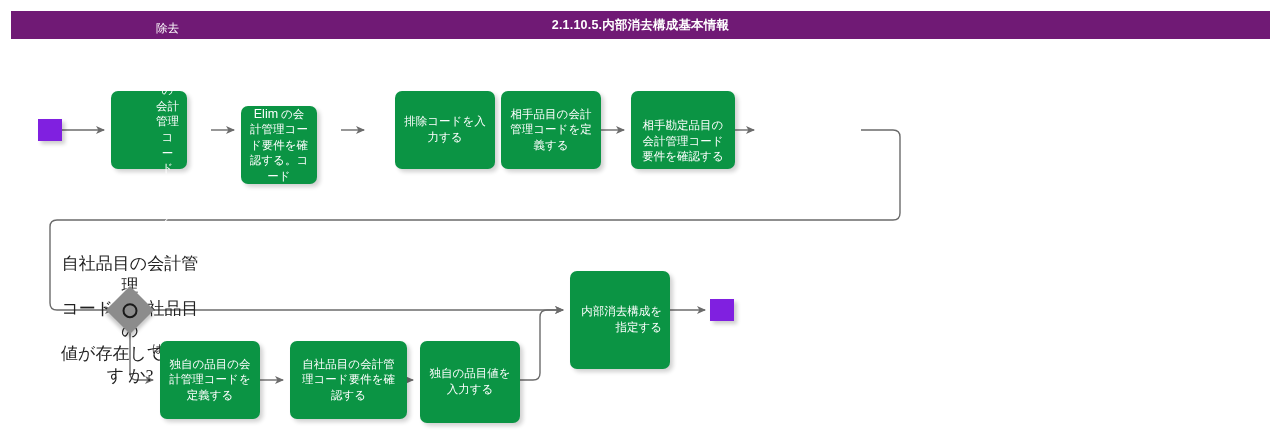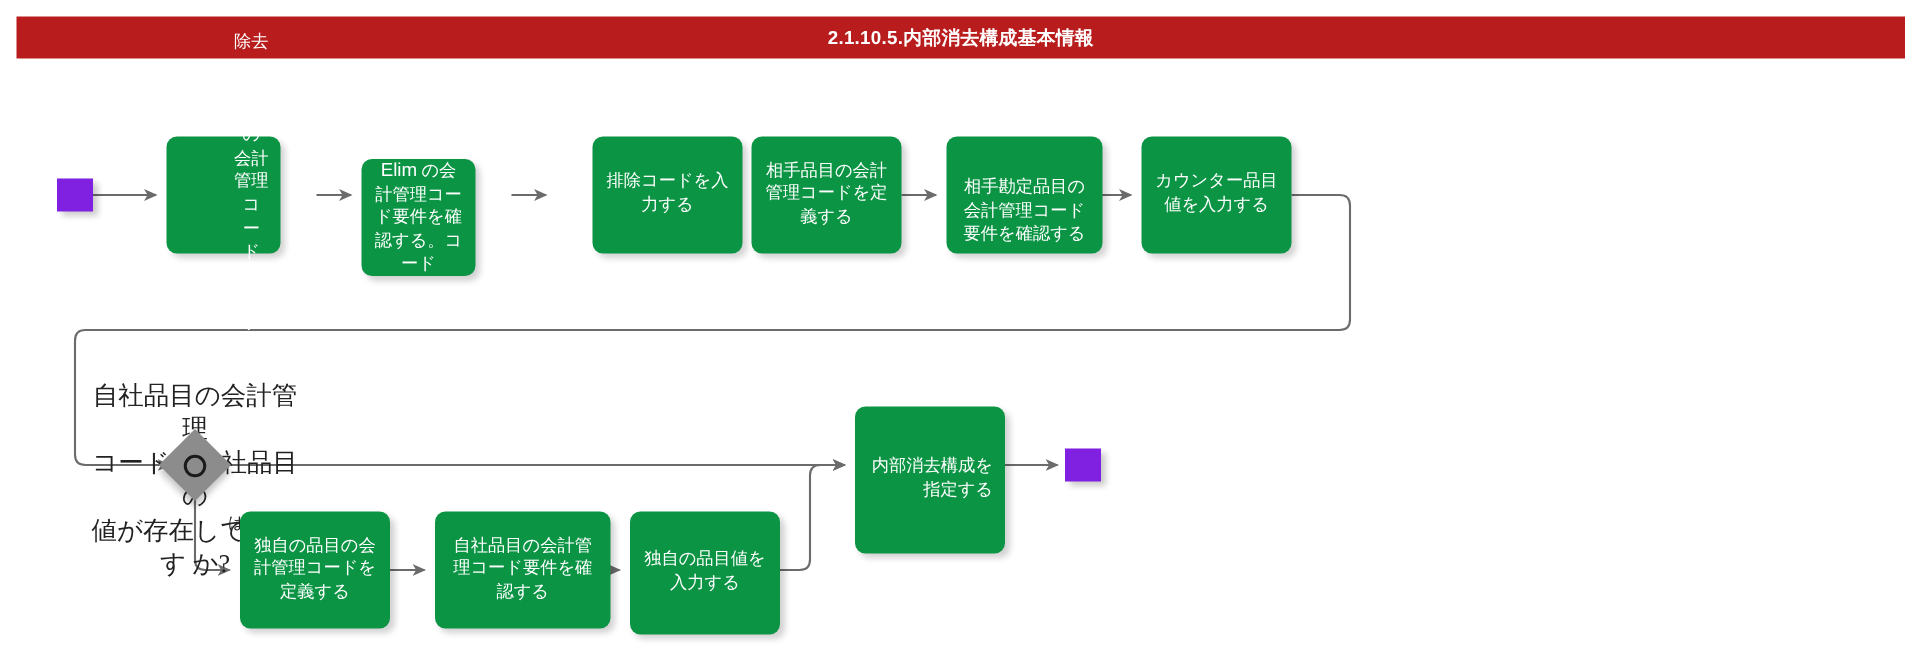--- a/index.html
+++ b/index.html
@@ -15,21 +15,21 @@
     font-family: "Liberation Serif", "DejaVu Serif", serif;
   }
 
   
   #header-bar {
     position: absolute;
     left: 11px;
     top: 11px;
     width: 1259px;
     height: 28px;
-    background: #b91c1c;
+    background: #701a75;
     display: flex;
     align-items: center;
     justify-content: center;
   }
   #header-title {
     color: #ffffff;
     font-family: "Liberation Sans", sans-serif;
     font-size: 12.5px;
     font-weight: bold;
     letter-spacing: 0.2px;
@@ -169,23 +169,20 @@
   </div>
 
   <div class="node process" style="left:501px; top:91px; width:100px; height:78px;">
     <span>相手品目の会計管理コードを定義する</span>
   </div>
 
   <div class="node process" style="left:631px; top:91px; width:104px; height:78px;align-items:flex-end;">
     <span>相手勘定品目の会計管理コード要件を確認する</span>
   </div>
 
-  <div class="node process" style="left:761px; top:91px; width:100px; height:78px;">
-    <span>カウンター品目値を入力する</span>
-  </div>
 
   <div class="edge-label" style="left:54px; top:253px; width:152px;">自社品目の会計管理
 コードと自社品目の
 値が存在しています か?</div>
 
   <div class="node decision" style="left:113px; top:293px;">
     <span class="dot"></span>
   </div>
 
   <div class="yes-label" style="left:152px; top:297px;">はい</div>

